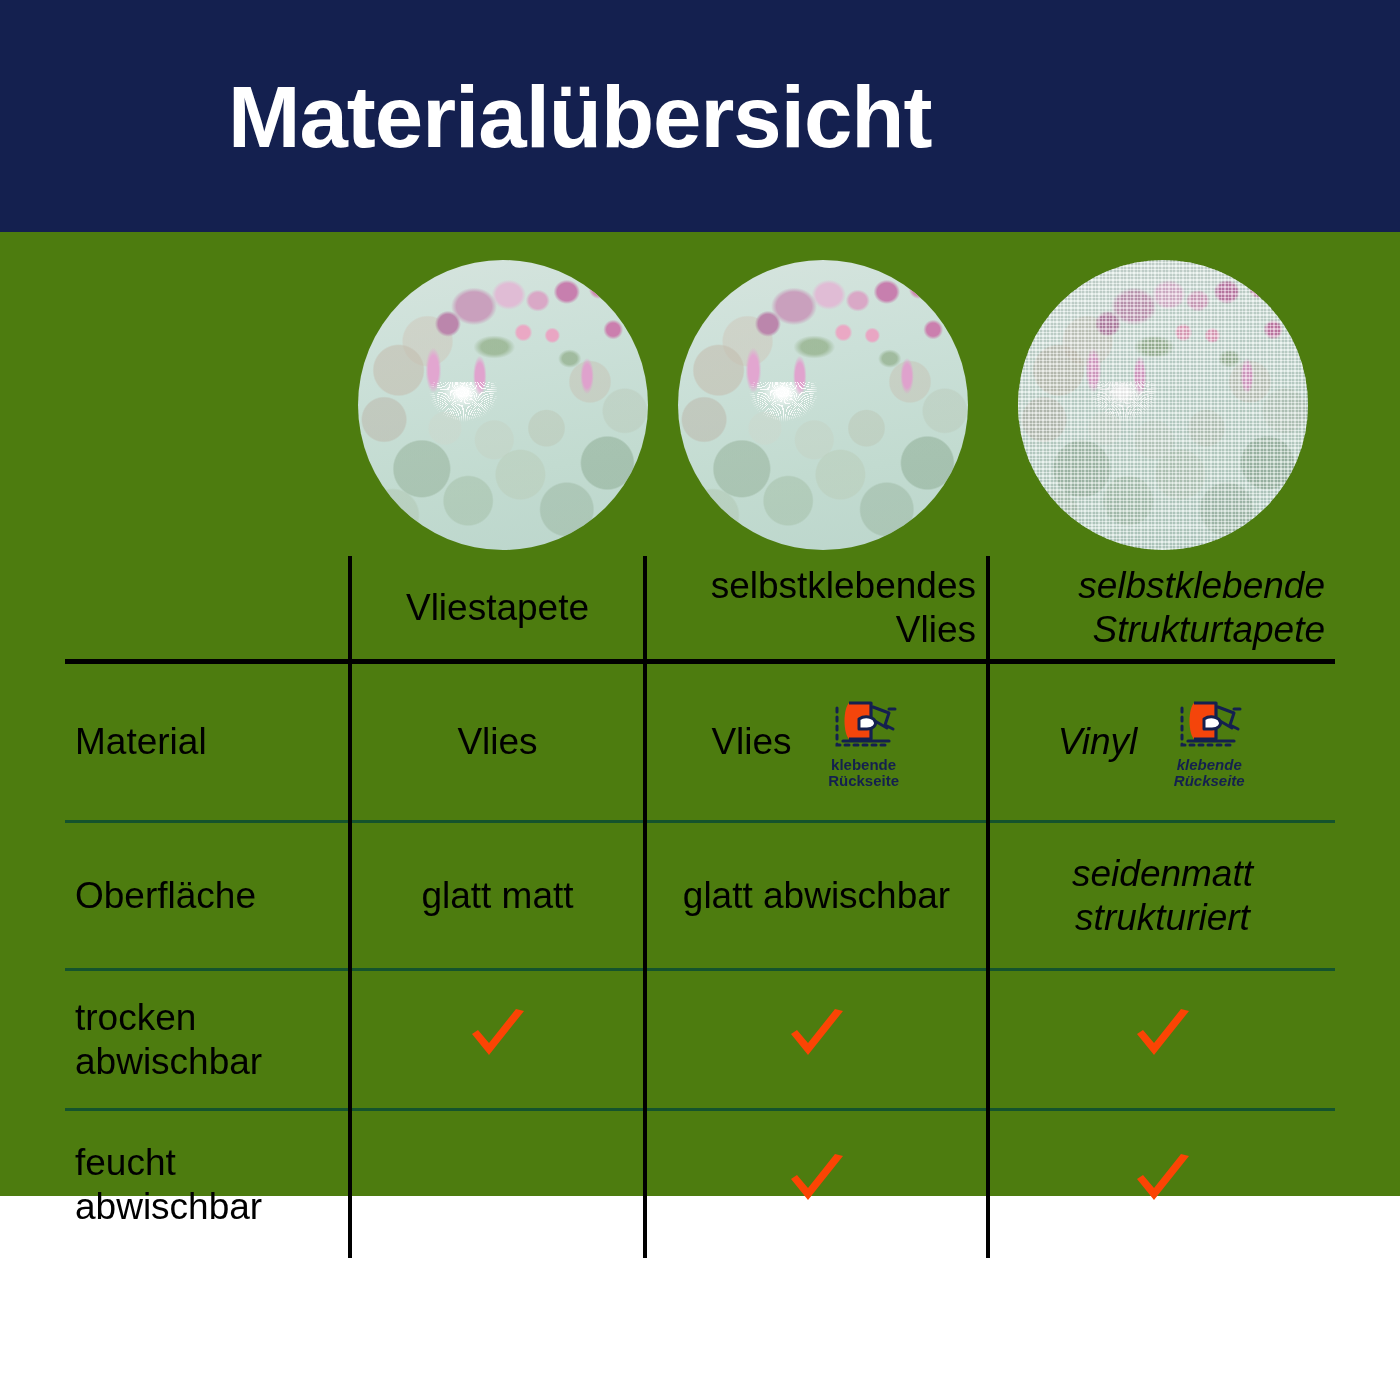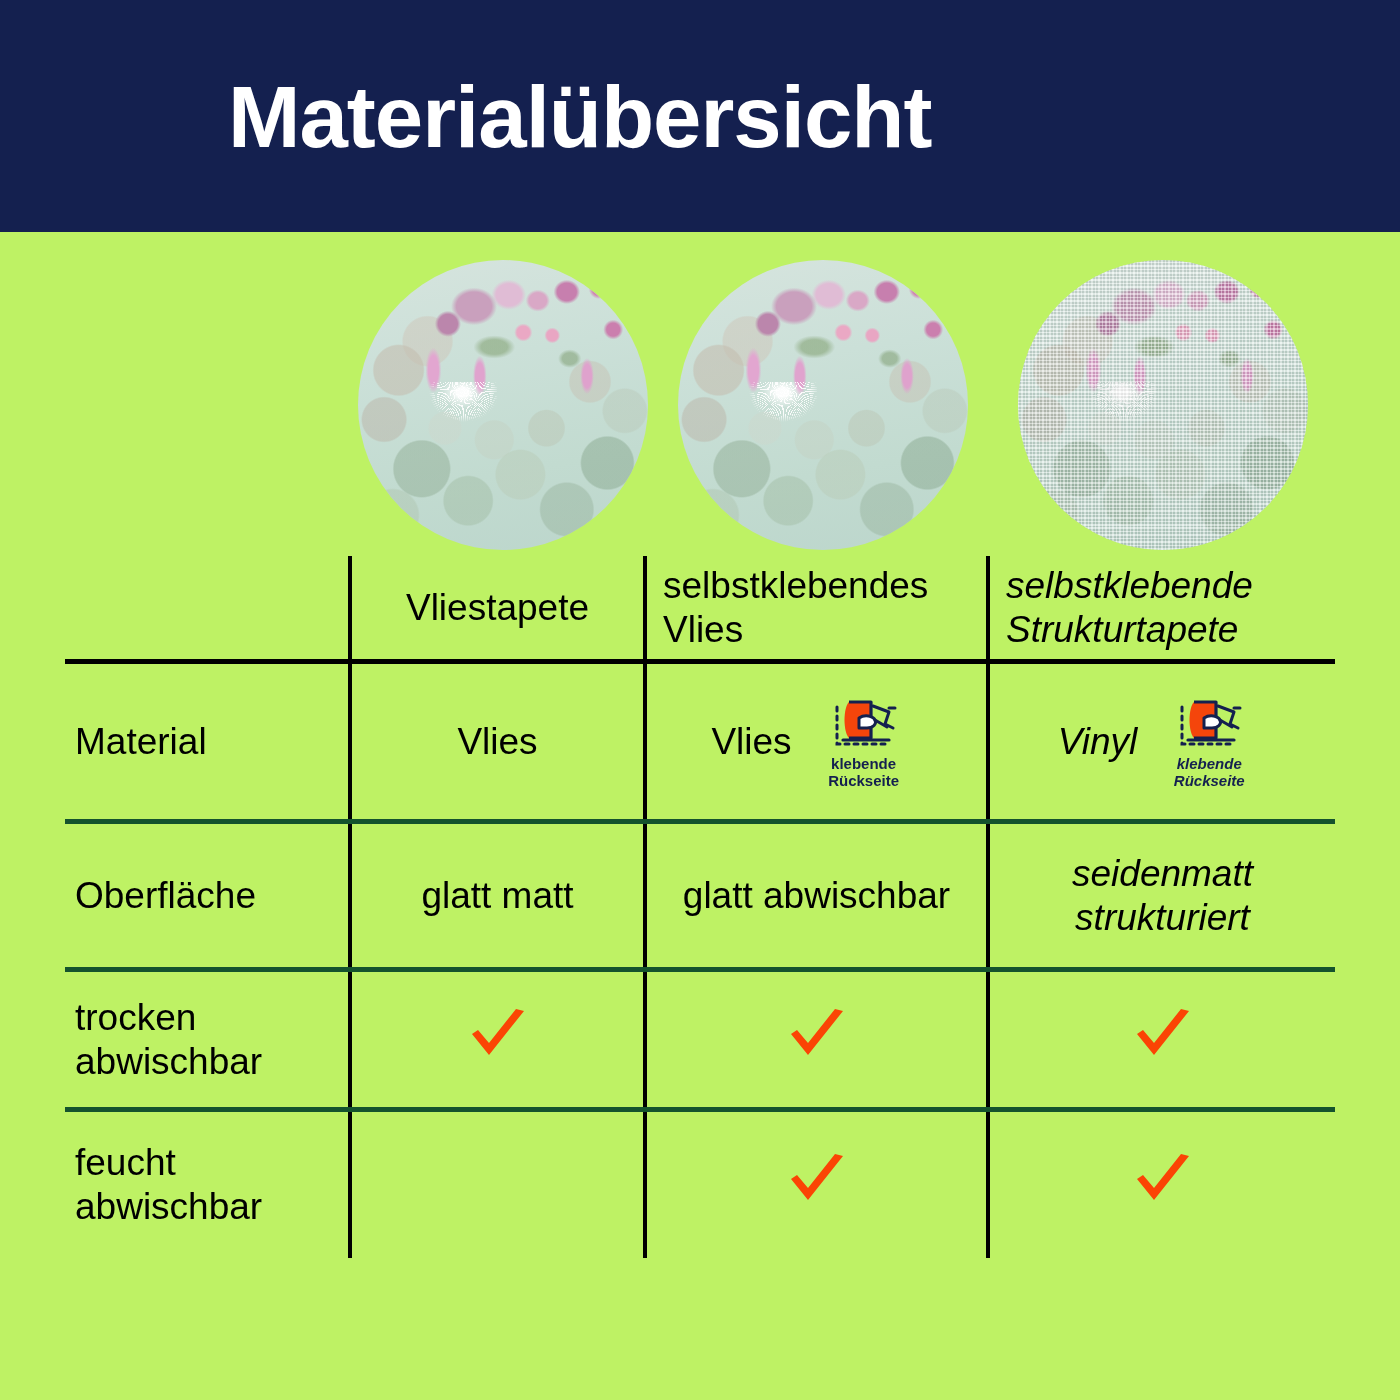--- a/index.html
+++ b/index.html
@@ -8,22 +8,22 @@
     width: 1400px;
     height: 1400px;
     background: #ffffff;
     font-family: "Liberation Sans", sans-serif;
     overflow: hidden;
   }
 
   .page {
     position: relative;
     width: 1400px;
-    height: 1400px;
-    background: #bef264;
+    height: 1196px;
+    background: #4d7c0f;
   }
 
   
   .header-banner {
     position: absolute;
     left: 0; top: 0;
     width: 1400px;
     height: 232px;
     background: #14204f;
     display: flex;
@@ -137,41 +137,41 @@
     table-layout: fixed;
     color: #000000;
   }
   table.spec-table col.c-label { width: 285px; }
   table.spec-table col.c-a     { width: 295px; }
   table.spec-table col.c-b     { width: 343px; }
   table.spec-table col.c-c     { width: 347px; }
 
   table.spec-table td {
     border-right: 4px solid #000;
-    border-bottom: 5px solid #14532d;
+    border-bottom: 3px solid #14532d;
     vertical-align: middle;
     font-size: 37px;
     line-height: 1.18;
     padding: 8px 10px;
   }
   table.spec-table td:last-child { border-right: none; font-style: italic; }
   table.spec-table tr:last-child td { border-bottom: none; }
 
   td.label-cell {
     text-align: left;
     padding-left: 22px;
     border-right: 4px solid #000;
   }
   td.value-cell { text-align: center; }
 
   
   tr.head-row td { height: 104px; border-bottom: 5px solid #000; text-align: center; }
   tr.head-row td.label-cell { border-right: 4px solid #000; }
   tr.head-row td.value-cell { font-size: 37px; }
-  tr.head-row td.hcell-wide { text-align: left; padding-left: 16px; }
+  tr.head-row td.hcell-wide { text-align: right; padding-left: 16px; }
 
   tr.row-material td { height: 160px; }
   tr.row-grammatur td { height: 136px; }
   tr.row-surface td { height: 148px; }
   tr.row-dry td { height: 140px; }
   tr.row-wet td { height: 148px; border-bottom: none; }
 
   .cell-inline {
     display: flex;
     align-items: center;

